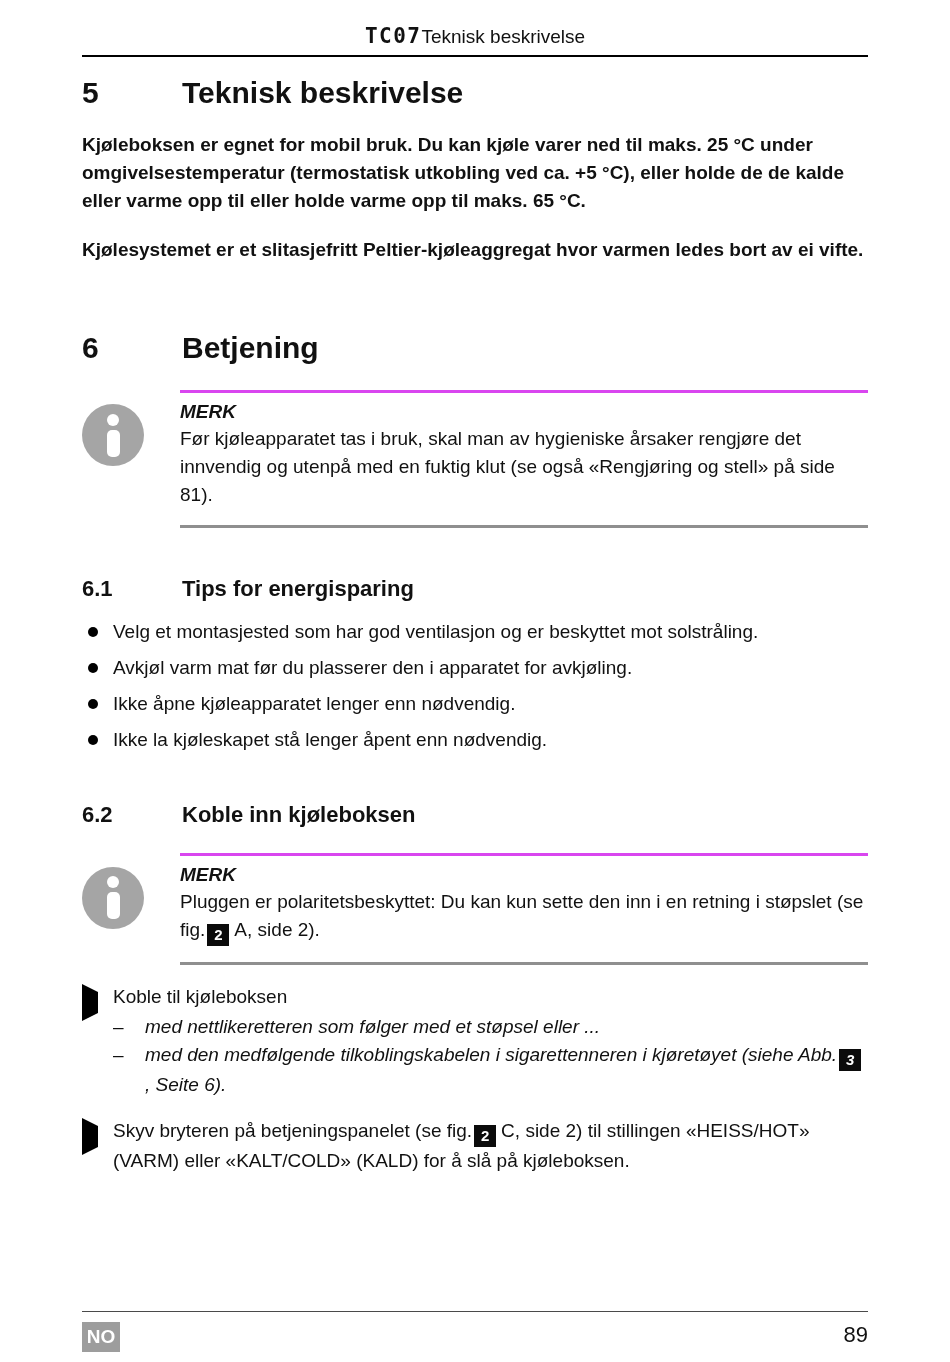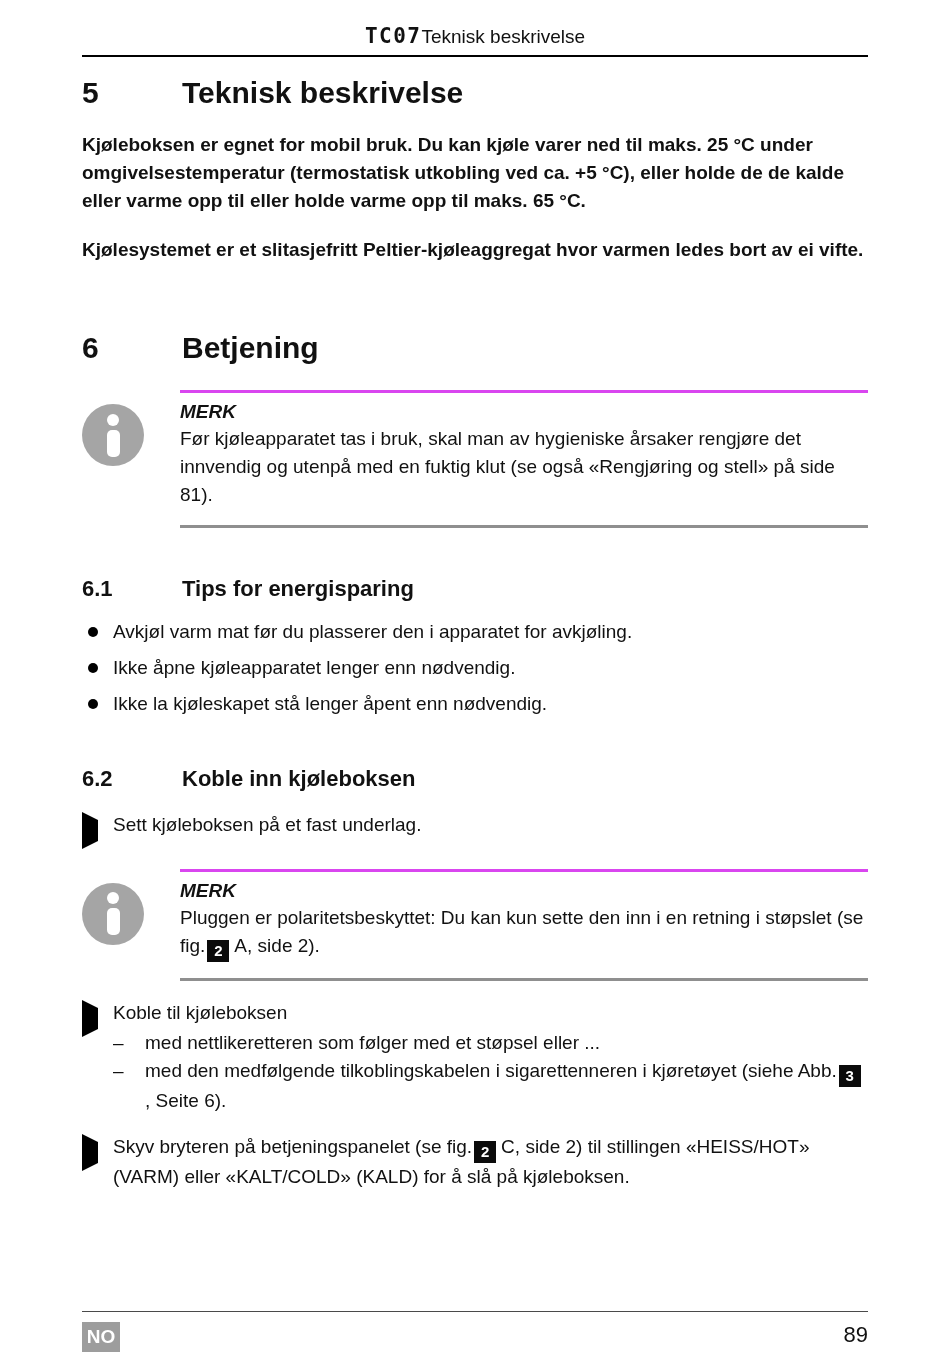--- a/index.html
+++ b/index.html
@@ -64,21 +64,21 @@
     border-left: 16px solid #000;
     border-top: 8px solid transparent;
     border-bottom: 8px solid transparent;
   }
   .step-text { flex: 1; }
 
   
   .substeps { margin: 2px 0 0 31px; }
   .substep { display: flex; font-size: 19px; line-height: 28px; }
   .dash { flex: 0 0 32px; }
-  .substep-text { flex: 1; }
+  .substep-text { flex: 1; font-style: italic; }
 
   
   .figref {
     display: inline-block;
     width: 22px; height: 22px;
     background: #0b0b0b; color: #fff;
     font-size: 15px; font-weight: 700;
     text-align: center; line-height: 22px;
     vertical-align: -4px;
     margin: 0 5px 0 2px;
@@ -139,40 +139,40 @@
       </div>
     </div>
 
     <h2 class="sec">
       <span class="h-num">6.1</span>
       <span class="h-title">Tips for energisparing</span>
     </h2>
 
     <div class="bullet">
       <span class="dot"></span>
+      <span class="bullet-text">Velg et montasjested som har god ventilasjon og er beskyttet mot solstråling.</span>
+    </div>
+    <div class="bullet">
+      <span class="dot"></span>
       <span class="bullet-text">Avkjøl varm mat før du plasserer den i apparatet for avkjøling.</span>
     </div>
     <div class="bullet">
       <span class="dot"></span>
       <span class="bullet-text">Ikke åpne kjøleapparatet lenger enn nødvendig.</span>
     </div>
     <div class="bullet">
       <span class="dot"></span>
       <span class="bullet-text">Ikke la kjøleskapet stå lenger åpent enn nødvendig.</span>
     </div>
 
     <h2 class="sec">
       <span class="h-num">6.2</span>
       <span class="h-title">Koble inn kjøleboksen</span>
     </h2>
 
-    <div class="step">
-      <span class="arrow-col"><span class="arrow-shape"></span></span>
-      <div class="step-text">Sett kjøleboksen på et fast underlag.</div>
-    </div>
 
     <div class="note">
       <div class="note-icon-col">
         <div class="icon-circle">
           <div class="i-dot"></div>
           <div class="i-stem"></div>
         </div>
       </div>
       <div class="note-body">
         <div class="note-label">MERK</div>

